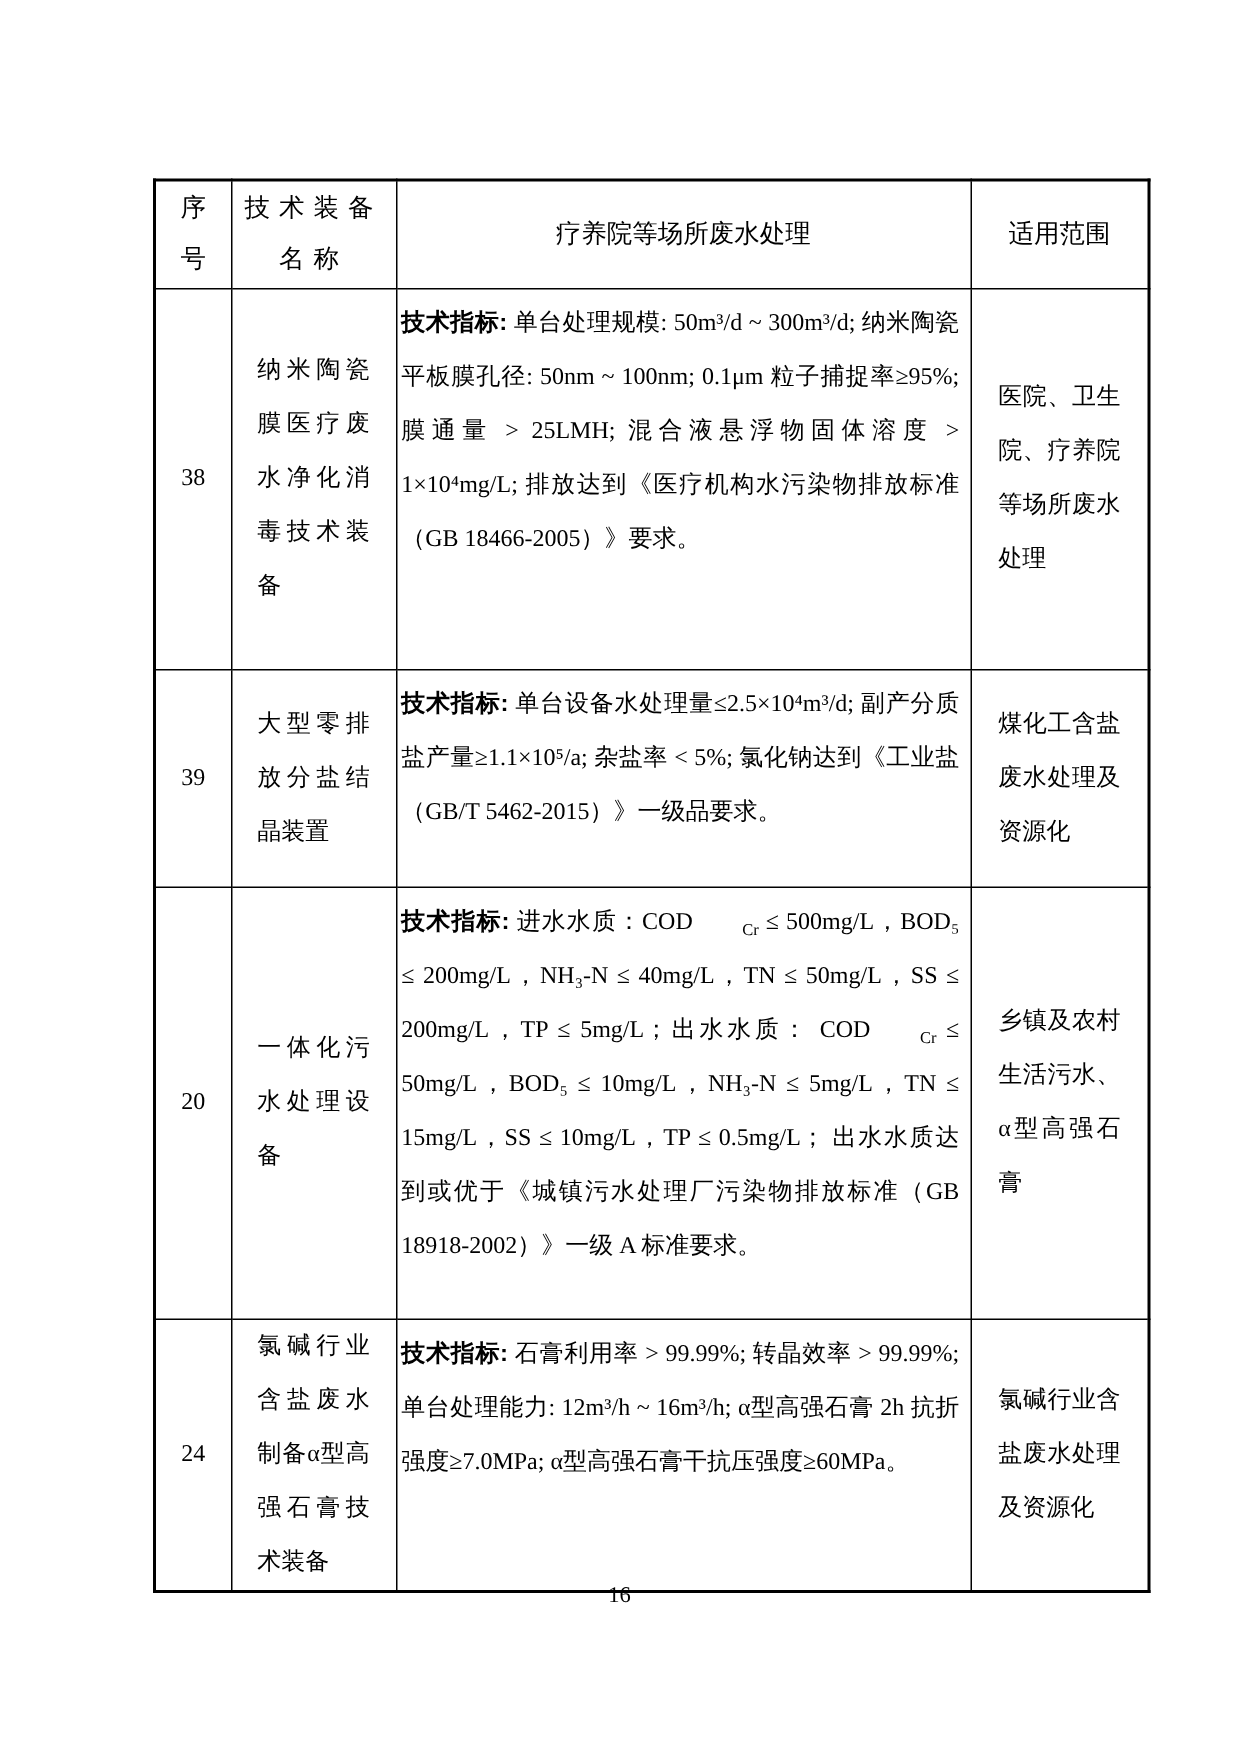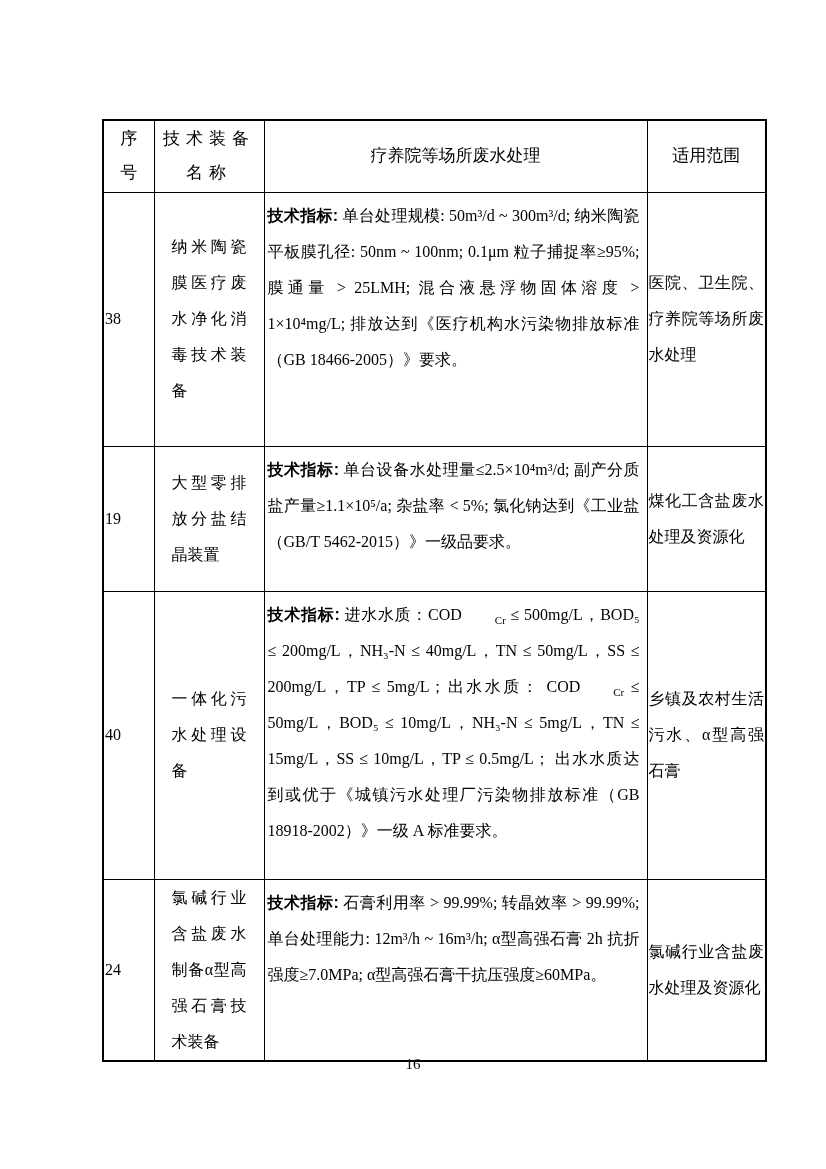--- a/index.html
+++ b/index.html
@@ -22,24 +22,24 @@
     font-weight:normal;font-size:17px;line-height:34px;
     white-space:pre-line;text-align:center;padding:0;
   }
   th.h-name{letter-spacing:6px;}
   tr.hdr{height:72px;}
   tr.r0{height:254px;}
   tr.r1{height:145px;}
   tr.r2{height:288px;}
   tr.r3{height:176px;}
   .doc-table td{font-size:16px;line-height:36px;}
-  td.no{}
+  td.no{text-align:center;}
   td.name{text-align:justify;padding:0 17px;}
   td.spec{vertical-align:top;text-align:justify;padding:5px 7px 4px 3px;}
-  td.scope{text-align:justify;padding:0 1px;}
+  td.scope{text-align:justify;padding:0 18px;}
   .spec-label{
     font-family:"Liberation Sans","DejaVu Sans",sans-serif;
     font-weight:bold;
   }
   td.spec sub,td.spec sup{font-size:11px;line-height:0;margin-left:33px;}
   .page-num{
     position:absolute;top:1056px;left:0;width:826px;
     text-align:center;font-size:15px;
   }
 </style>
@@ -66,27 +66,27 @@
       </tr>
     </thead>
     <tbody>
       <tr class="r0">
         <td class="no">38</td>
         <td class="name">纳米陶瓷膜医疗废水净化消毒技术装备</td>
         <td class="spec"><b class="spec-label">技术指标:</b><span> 单台处理规模: 50m³/d ~ 300m³/d; 纳米陶瓷平板膜孔径: 50nm ~ 100nm; 0.1μm 粒子捕捉率≥95%; 膜通量 &gt; 25LMH; 混合液悬浮物固体溶度 &gt; 1×10⁴mg/L; 排放达到《医疗机构水污染物排放标准（GB 18466-2005）》要求。</span></td>
         <td class="scope">医院、卫生院、疗养院等场所废水处理</td>
       </tr>
       <tr class="r1">
-        <td class="no">19</td>
+        <td class="no">39</td>
         <td class="name">大型零排放分盐结晶装置</td>
         <td class="spec"><b class="spec-label">技术指标:</b><span> 单台设备水处理量≤2.5×10⁴m³/d; 副产分质盐产量≥1.1×10⁵/a; 杂盐率 &lt; 5%; 氯化钠达到《工业盐（GB/T 5462-2015）》一级品要求。</span></td>
         <td class="scope">煤化工含盐废水处理及资源化</td>
       </tr>
       <tr class="r2">
-        <td class="no">40</td>
+        <td class="no">20</td>
         <td class="name">一体化污水处理设备</td>
         <td class="spec"><b class="spec-label">技术指标:</b><span> 进水水质：COD<sub>Cr</sub> ≤ 500mg/L，BOD₅ ≤ 200mg/L，NH₃-N ≤ 40mg/L，TN ≤ 50mg/L，SS ≤ 200mg/L，TP ≤ 5mg/L；出水水质： COD<sub>Cr</sub> ≤ 50mg/L，BOD₅ ≤ 10mg/L，NH₃-N ≤ 5mg/L，TN ≤ 15mg/L，SS ≤ 10mg/L，TP ≤ 0.5mg/L； 出水水质达到或优于《城镇污水处理厂污染物排放标准（GB 18918-2002）》一级 A 标准要求。</span></td>
         <td class="scope">乡镇及农村生活污水、α型高强石膏</td>
       </tr>
       <tr class="r3">
         <td class="no">24</td>
         <td class="name">氯碱行业含盐废水制备α型高强石膏技术装备</td>
         <td class="spec"><b class="spec-label">技术指标:</b><span> 石膏利用率 &gt; 99.99%; 转晶效率 &gt; 99.99%; 单台处理能力: 12m³/h ~ 16m³/h; α型高强石膏 2h 抗折强度≥7.0MPa; α型高强石膏干抗压强度≥60MPa。</span></td>
         <td class="scope">氯碱行业含盐废水处理及资源化</td>
       </tr>

